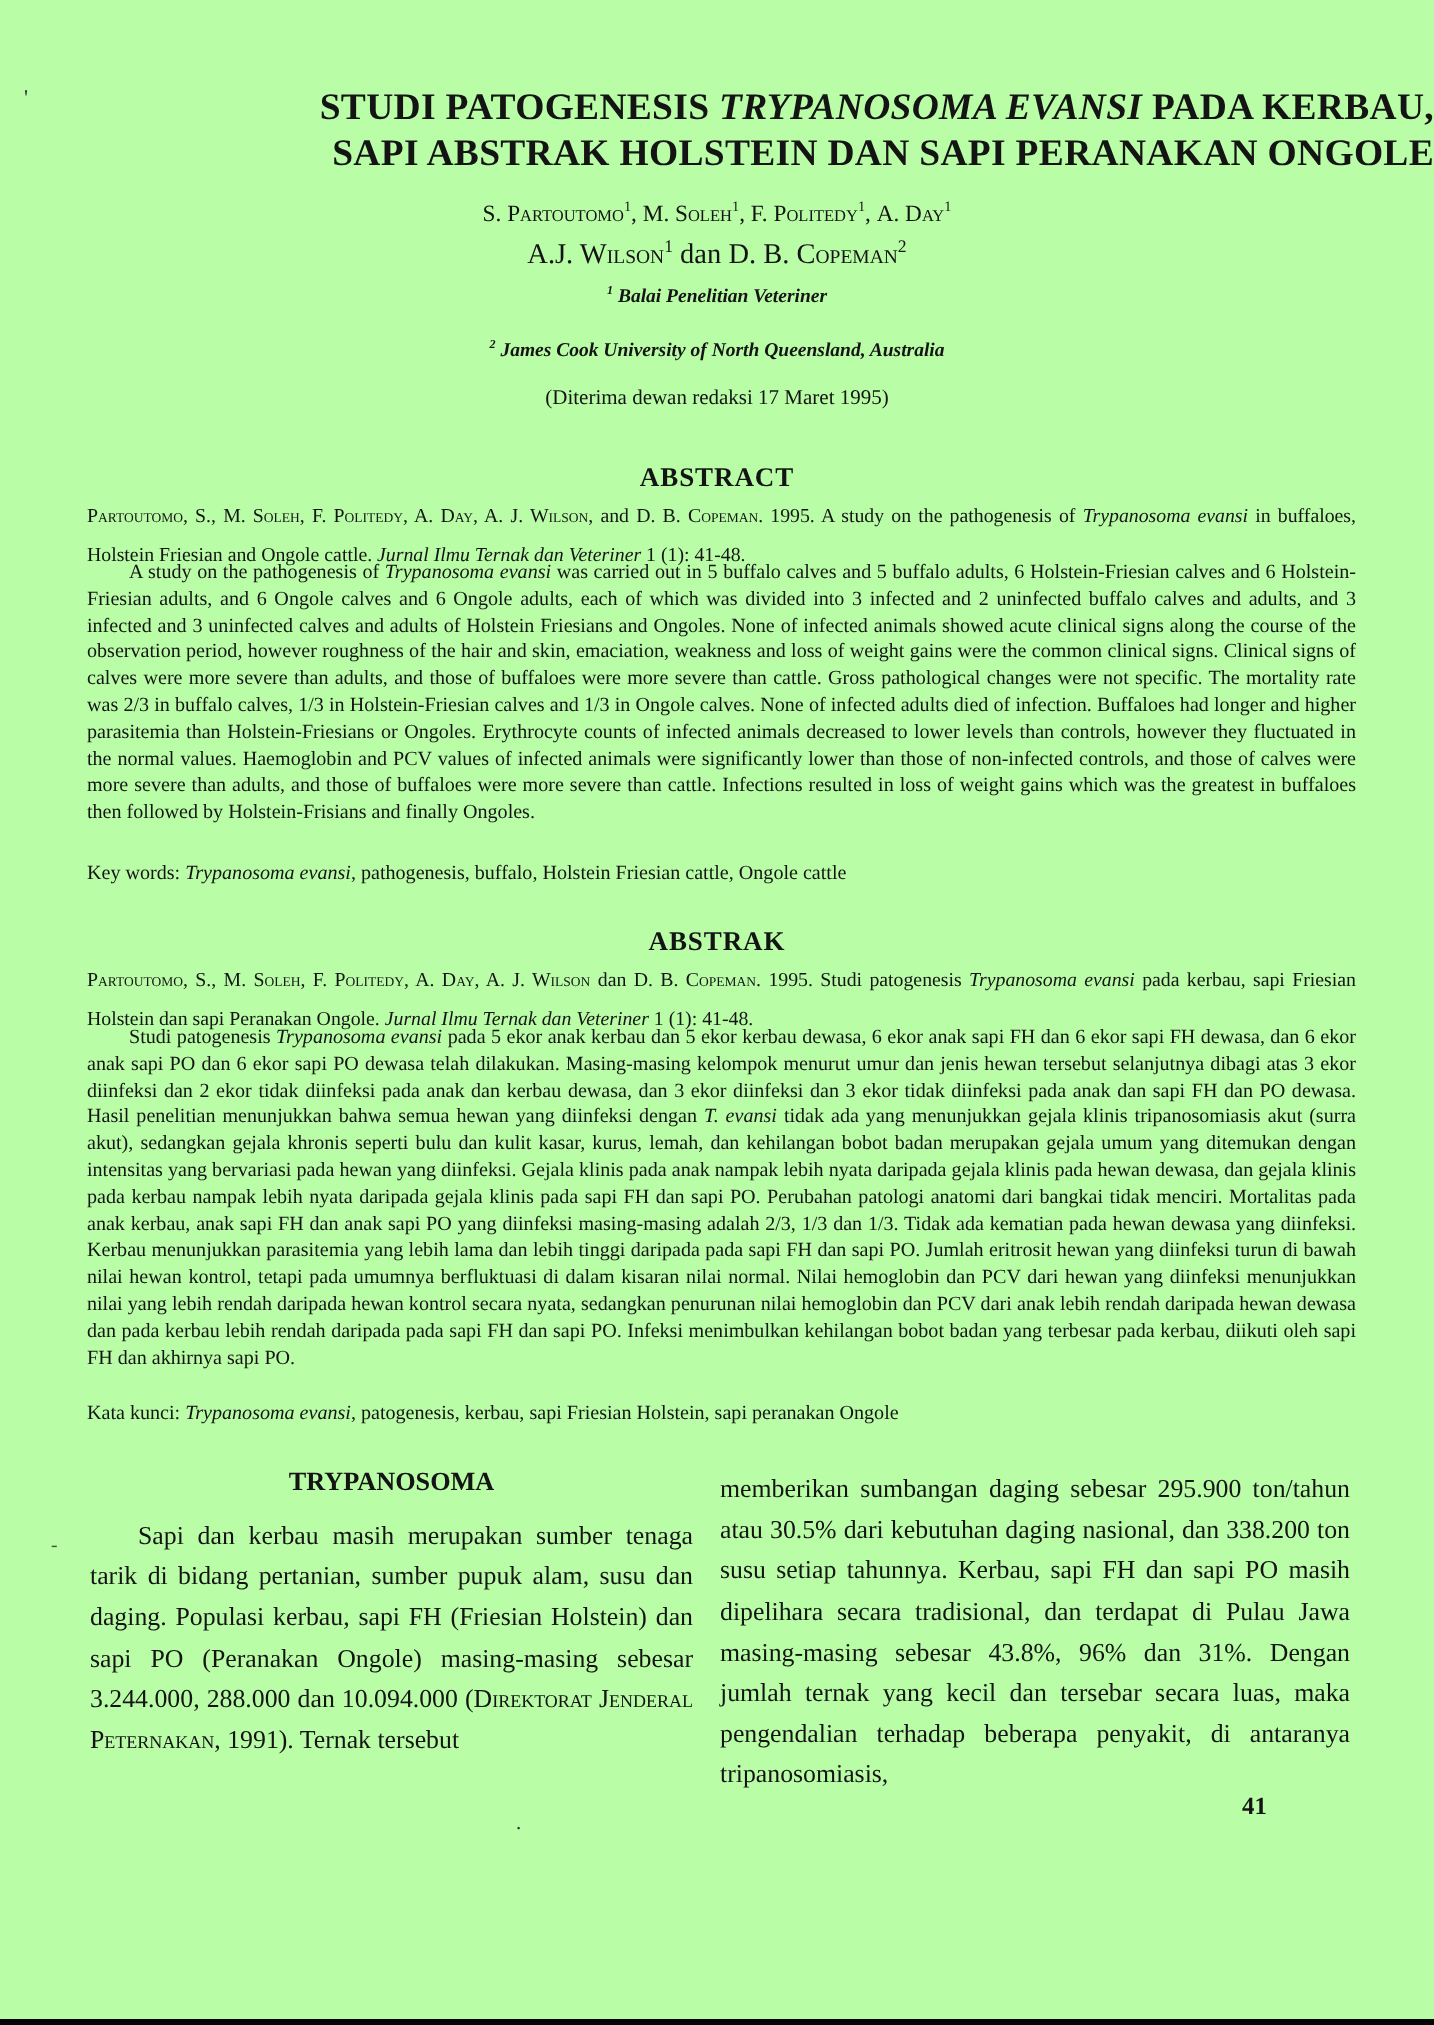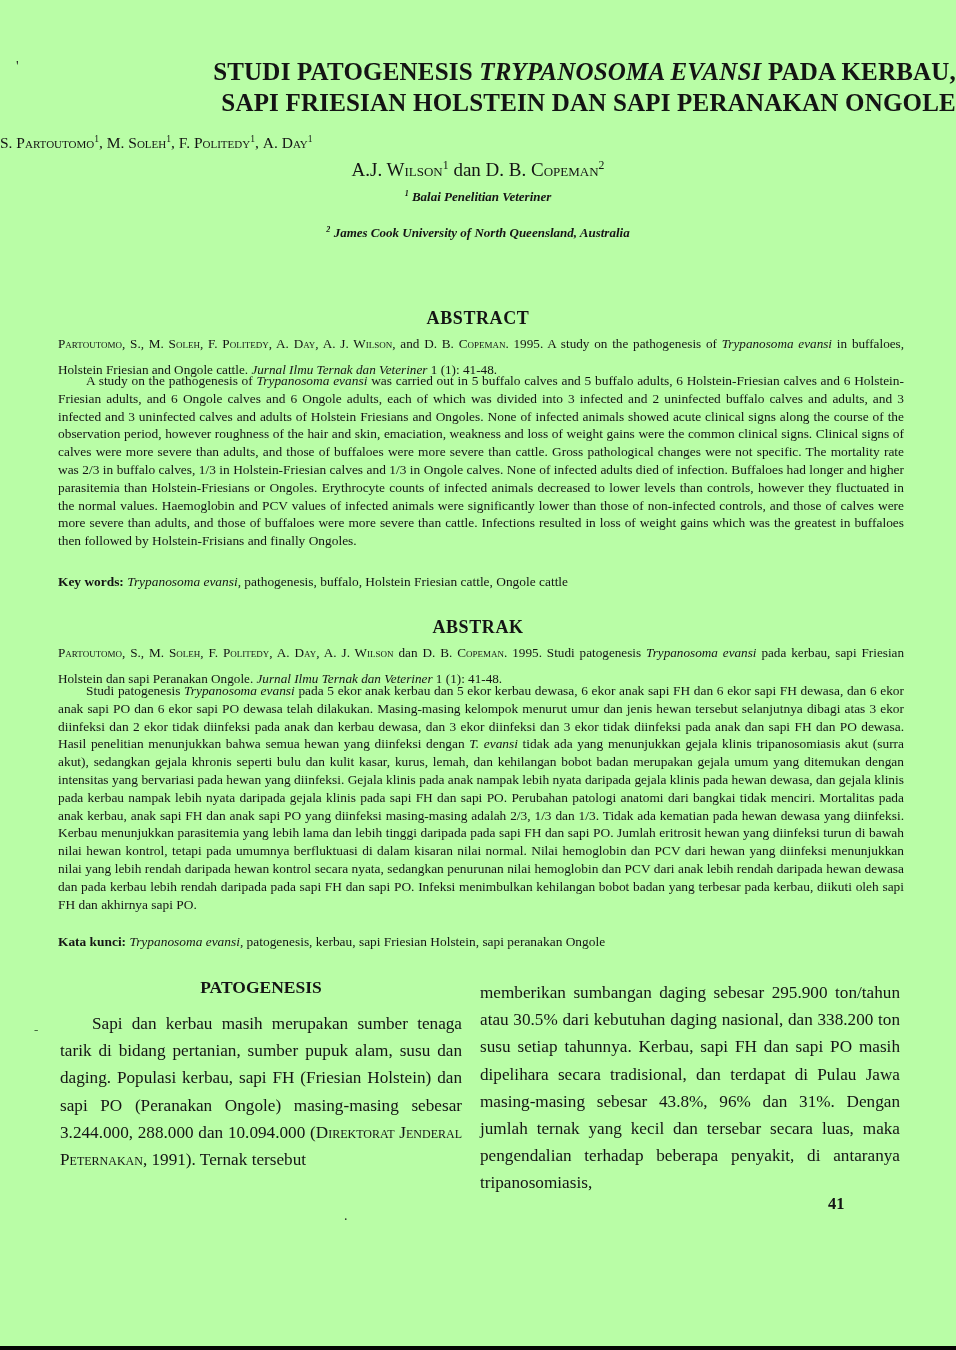--- a/index.html
+++ b/index.html
@@ -3,28 +3,28 @@
 <meta charset="utf-8">
 <style>
   html,body { margin:0; padding:0; background:#888; }
   .page {
     position:relative; width:956px; height:1350px; margin:0 auto;
     background:#b9fda6; color:#141414; overflow:hidden;
     font-family:"Liberation Serif","DejaVu Serif",serif;
   }
   .sc  { font-variant:small-caps; }
   .i   { font-style:italic; }
-  .b   { font-weight:bold;margin-top:36px; }
+  .b   { font-weight:normal;margin-top:36px; }
   .sup { vertical-align:super; font-size:0.62em; line-height:0; }
 
   .title {
     position:absolute; top:56px; left:0; width:100%; text-align:right;
     font-weight:bold; font-size:25px; line-height:31px; letter-spacing:0.2px;
   }
-  .authors-line1 { position:absolute; top:134px; left:0; width:100%; font-size:15.5px; }
+  .authors-line1 { position:absolute; top:134px; left:0; width:100%; text-align:center; font-size:15.5px; }
   .authors-line2 { position:absolute; top:159px; left:0; width:100%; text-align:center; font-size:19px; }
 
   .affil { position:absolute; left:0; width:100%; text-align:center; font-style:italic; font-size:13px;font-weight:bold; }
   .affil-1 { top:189px; }
   .affil-2 { top:207px; }
   .affil-3 { top:225px; }
 
   .received { position:absolute; top:258px; left:0; width:100%; text-align:center; font-size:14px; }
 
   .abs-heading {
@@ -74,40 +74,41 @@
 <body>
 
 <div class="page">
 
   <span class="artifact-apostrophe">'</span>
   <span class="artifact-dash">-</span>
   <span class="artifact-dot">.</span>
 
   <div class="title">
     <div><span>STUDI PATOGENESIS </span><span class="i">TRYPANOSOMA EVANSI</span><span> PADA KERBAU,</span></div>
-    <div>SAPI FRIESIAN HOLSTEIN DAN SAPI PERANAKAN ONGOLE</div>
+    <div>SAPI ABSTRAK HOLSTEIN DAN SAPI PERANAKAN ONGOLE</div>
   </div>
 
   <div class="authors-line1"><span class="sc">S. Partoutomo</span><span class="sup">1</span><span>, </span><span class="sc">M. Soleh</span><span class="sup">1</span><span>, </span><span class="sc">F. Politedy</span><span class="sup">1</span><span>, </span><span class="sc">A. Day</span><span class="sup">1</span></div>
   <div class="authors-line2"><span class="sc">A.J. Wilson</span><span class="sup">1</span><span> dan </span><span class="sc">D. B. Copeman</span><span class="sup">2</span></div>
 
   <div class="affil affil-1"><span class="sup">1</span><span> Balai Penelitian Veteriner</span></div>
   <div class="affil affil-3"><span class="sup">2</span><span> James Cook University of North Queensland, Australia</span></div>
 
+  <div class="received">(Diterima dewan redaksi 17 Maret 1995)</div>
 
   <div class="abs-heading en">ABSTRACT</div>
   <div class="citation en"><span class="sc">Partoutomo, S., M. Soleh, F. Politedy, A. Day, A. J. Wilson,</span><span> and </span><span class="sc">D. B. Copeman</span><span>. 1995. A study on the pathogenesis of </span><span class="i">Trypanosoma evansi</span><span> in buffaloes, Holstein Friesian and Ongole cattle. </span><span class="i">Jurnal Ilmu Ternak dan Veteriner</span><span> 1 (1): 41-48.</span></div>
   <div class="abs-body en"><span>A study on the pathogenesis of </span><span class="i">Trypanosoma evansi</span><span> was carried out in 5 buffalo calves and 5 buffalo adults, 6 Holstein-Friesian calves and 6 Holstein-Friesian adults, and 6 Ongole calves and 6 Ongole adults, each of which was divided into 3 infected and 2 uninfected buffalo calves and adults, and 3 infected and 3 uninfected calves and adults of Holstein Friesians and Ongoles. None of infected animals showed acute clinical signs along the course of the observation period, however roughness of the hair and skin, emaciation, weakness and loss of weight gains were the common clinical signs. Clinical signs of calves were more severe than adults, and those of buffaloes were more severe than cattle. Gross pathological changes were not specific. The mortality rate was 2/3 in buffalo calves, 1/3 in Holstein-Friesian calves and 1/3 in Ongole calves. None of infected adults died of infection. Buffaloes had longer and higher parasitemia than Holstein-Friesians or Ongoles. Erythrocyte counts of infected animals decreased to lower levels than controls, however they fluctuated in the normal values. Haemoglobin and PCV values of infected animals were significantly lower than those of non-infected controls, and those of calves were more severe than adults, and those of buffaloes were more severe than cattle. Infections resulted in loss of weight gains which was the greatest in buffaloes then followed by Holstein-Frisians and finally Ongoles.</span></div>
   <div class="keywords en"><span class="b">Key words: </span><span class="i">Trypanosoma evansi</span><span>, pathogenesis, buffalo, Holstein Friesian cattle, Ongole cattle</span></div>
 
   <div class="abs-heading id">ABSTRAK</div>
   <div class="citation id"><span class="sc">Partoutomo, S., M. Soleh, F. Politedy, A. Day, A. J. Wilson</span><span> dan </span><span class="sc">D. B. Copeman</span><span>. 1995. Studi patogenesis </span><span class="i">Trypanosoma evansi</span><span> pada kerbau, sapi Friesian Holstein dan sapi Peranakan Ongole. </span><span class="i">Jurnal Ilmu Ternak dan Veteriner</span><span> 1 (1): 41-48.</span></div>
   <div class="abs-body id"><span>Studi patogenesis </span><span class="i">Trypanosoma evansi</span><span> pada 5 ekor anak kerbau dan 5 ekor kerbau dewasa, 6 ekor anak sapi FH dan 6 ekor sapi FH dewasa, dan 6 ekor anak sapi PO dan 6 ekor sapi PO dewasa telah dilakukan. Masing-masing kelompok menurut umur dan jenis hewan tersebut selanjutnya dibagi atas 3 ekor diinfeksi dan 2 ekor tidak diinfeksi pada anak dan kerbau dewasa, dan 3 ekor diinfeksi dan 3 ekor tidak diinfeksi pada anak dan sapi FH dan PO dewasa. Hasil penelitian menunjukkan bahwa semua hewan yang diinfeksi dengan </span><span class="i">T. evansi</span><span> tidak ada yang menunjukkan gejala klinis tripanosomiasis akut (surra akut), sedangkan gejala khronis seperti bulu dan kulit kasar, kurus, lemah, dan kehilangan bobot badan merupakan gejala umum yang ditemukan dengan intensitas yang bervariasi pada hewan yang diinfeksi. Gejala klinis pada anak nampak lebih nyata daripada gejala klinis pada hewan dewasa, dan gejala klinis pada kerbau nampak lebih nyata daripada gejala klinis pada sapi FH dan sapi PO. Perubahan patologi anatomi dari bangkai tidak menciri. Mortalitas pada anak kerbau, anak sapi FH dan anak sapi PO yang diinfeksi masing-masing adalah 2/3, 1/3 dan 1/3. Tidak ada kematian pada hewan dewasa yang diinfeksi. Kerbau menunjukkan parasitemia yang lebih lama dan lebih tinggi daripada pada sapi FH dan sapi PO. Jumlah eritrosit hewan yang diinfeksi turun di bawah nilai hewan kontrol, tetapi pada umumnya berfluktuasi di dalam kisaran nilai normal. Nilai hemoglobin dan PCV dari hewan yang diinfeksi menunjukkan nilai yang lebih rendah daripada hewan kontrol secara nyata, sedangkan penurunan nilai hemoglobin dan PCV dari anak lebih rendah daripada hewan dewasa dan pada kerbau lebih rendah daripada pada sapi FH dan  sapi PO. Infeksi menimbulkan kehilangan bobot badan yang terbesar pada kerbau, diikuti oleh sapi FH dan akhirnya sapi PO.</span></div>
   <div class="keywords id"><span class="b">Kata kunci: </span><span class="i">Trypanosoma evansi</span><span>, patogenesis, kerbau, sapi Friesian Holstein, sapi peranakan Ongole</span></div>
 
-  <div class="intro-heading">PATOGENESIS</div>
+  <div class="intro-heading">TRYPANOSOMA</div>
   <div class="col col-left"><span>Sapi dan kerbau masih merupakan sumber tenaga tarik di bidang pertanian, sumber pupuk alam, susu dan daging. Populasi kerbau, sapi FH (Friesian Holstein) dan sapi PO (Peranakan Ongole) masing-masing sebesar 3.244.000, 288.000 dan 10.094.000 (</span><span class="sc">Direktorat Jenderal Peternakan</span><span>, 1991). Ternak tersebut</span></div>
   <div class="col col-right"><span>memberikan sumbangan daging sebesar 295.900 ton/tahun atau 30.5% dari kebutuhan daging nasional, dan 338.200 ton susu setiap tahunnya. Kerbau, sapi FH dan sapi PO masih dipelihara secara tradisional, dan terdapat di Pulau Jawa masing-masing sebesar 43.8%, 96% dan 31%. Dengan jumlah ternak yang kecil dan tersebar secara luas, maka pengendalian terhadap beberapa penyakit, di antaranya tripanosomiasis,</span></div>
 
   <div class="page-number">41</div>
 
   <div class="bottom-strip"></div>
 </div>
 
 </body></html>

